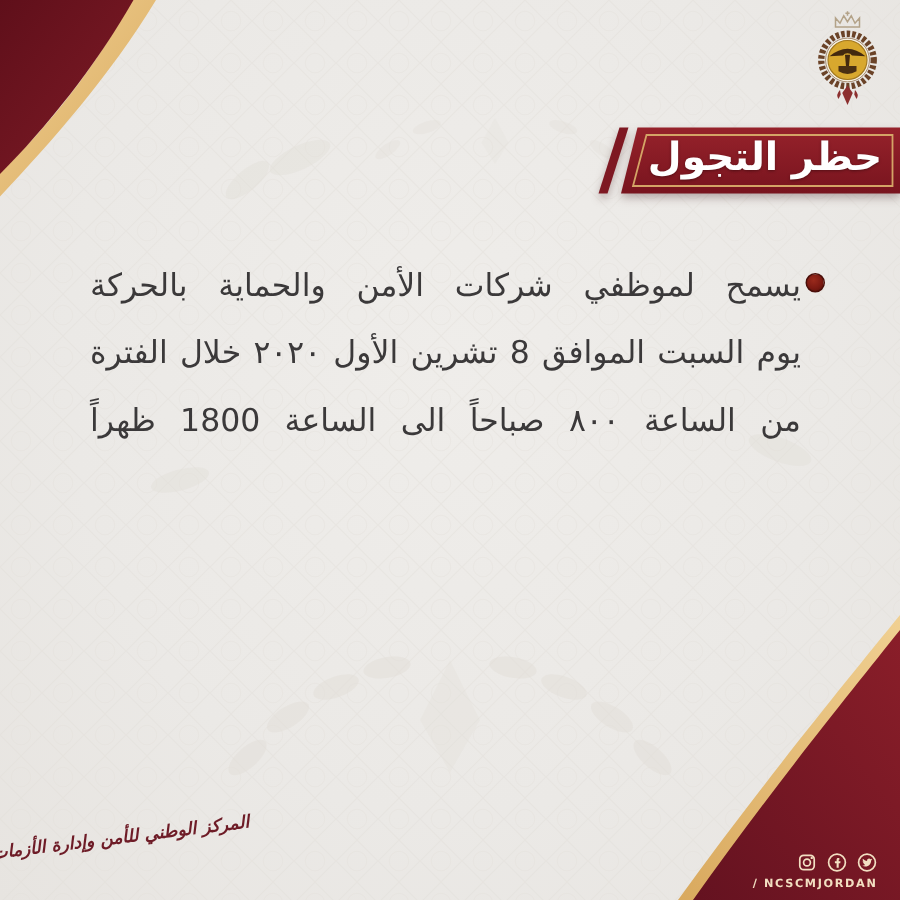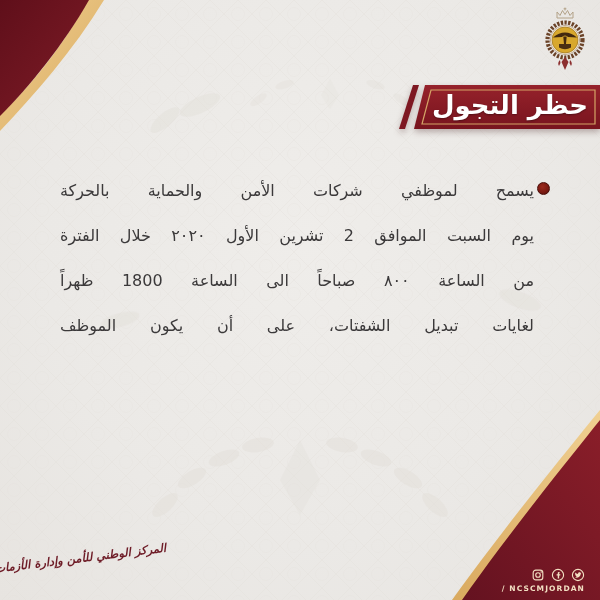--- a/index.html
+++ b/index.html
@@ -22,21 +22,21 @@
   .banner svg{filter:drop-shadow(0 3px 3px rgba(60,20,20,.3));}
   .banner-title{
     position:absolute;left:34px;right:2px;top:0;height:50px;
     display:flex;align-items:center;justify-content:center;
     color:#ffffff;font-size:26px;font-weight:bold;direction:rtl;
     text-shadow:0 1px 2px rgba(0,0,0,.35);
   }
   
   .announcement{
     position:absolute;left:60px;right:66px;top:168px;
-    direction:rtl;color:#3b393a;font-size:16px;
+    direction:rtl;color:#3b393a;font-size:21px;
   }
   .line{
     height:45px;line-height:45px;white-space:nowrap;overflow:visible;
     text-align:justify;text-align-last:justify;
   }
   .bullet{
     position:absolute;right:50px;top:182px;width:13px;height:13px;border-radius:50%;
     background:radial-gradient(circle at 40% 35%, #9a2a1c 0%, #7c1a12 55%, #521008 100%);
     border:1px solid #4a0e09;box-sizing:border-box;
   }
@@ -167,23 +167,22 @@
       <polygon points="37,5 212,5 212,49 26,49" fill="url(#gbanner)"></polygon>
       <polygon points="43,10 207,10 207,44 34,44" fill="none" stroke="#d4a466" stroke-width="1.2"></polygon>
     </svg>
     <span class="banner-title">حظر التجول</span>
   </div>
 
   <span class="bullet"></span>
 
   <div class="announcement">
     <div class="line">يسمح لموظفي شركات الأمن والحماية بالحركة</div>
-    <div class="line">يوم السبت الموافق 2 تشرين الأول ٢٠٢٠ خلال الفترة</div>
+    <div class="line">يوم السبت الموافق 8 تشرين الأول ٢٠٢٠ خلال الفترة</div>
     <div class="line">من الساعة ٨٠٠ صباحاً الى الساعة 1800 ظهراً</div>
-    <div class="line">لغايات تبديل الشفتات، على أن يكون الموظف</div>
   </div>
 
   <div class="calligraphy">المركز الوطني للأمن وإدارة الأزمات</div>
 
   <div class="social">
     <div class="icons">
       <span>
         <svg width="14" height="14" viewBox="0 0 16 16">
           <rect x="2.5" y="2.5" width="11" height="11" rx="3" fill="none" stroke="#f2dfc2" stroke-width="1.3"></rect>
           <circle cx="8" cy="8" r="2.6" fill="none" stroke="#f2dfc2" stroke-width="1.3"></circle>

